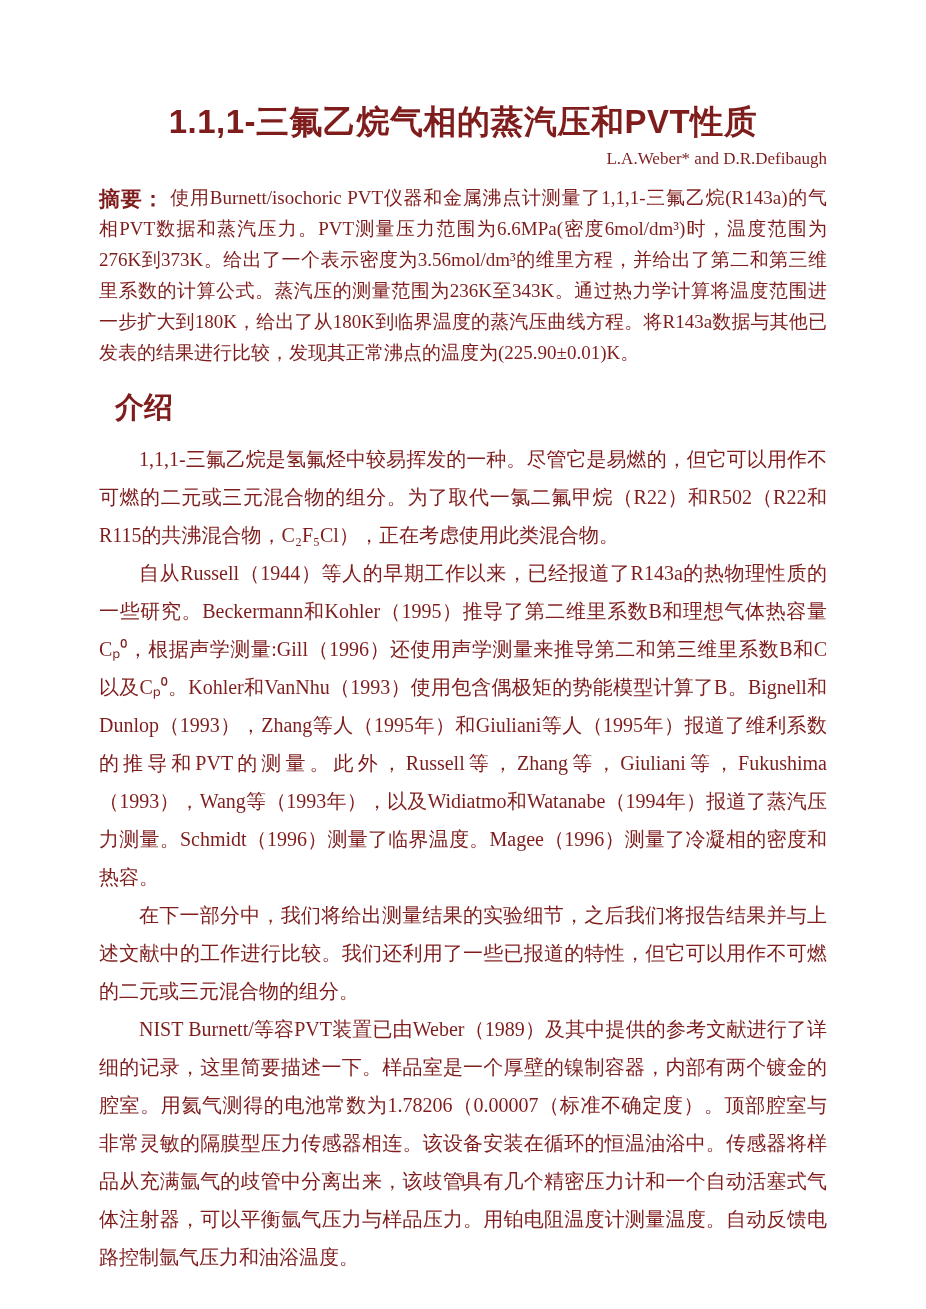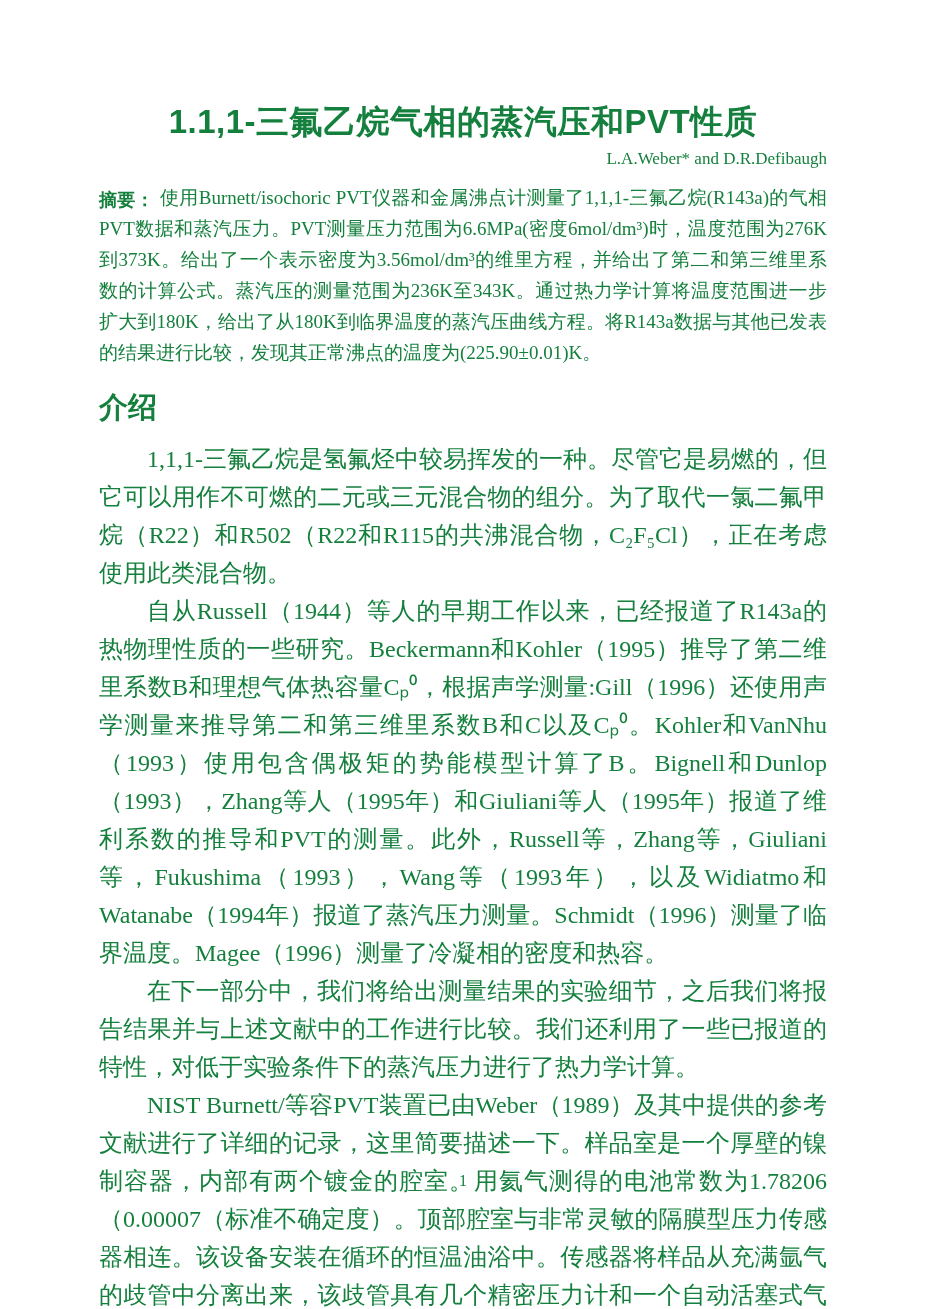--- a/index.html
+++ b/index.html
@@ -6,21 +6,21 @@
     margin: 0;
     padding: 0;
     background: #ffffff;
   }
   .sheet {
     position: relative;
     width: 926px;
     height: 1309px;
     margin: 0 auto;
     background: #ffffff;
-    color: #15803d;
+    color: #7f1d1d;
     box-sizing: border-box;
     padding: 62px 99px 0 99px;
     overflow: hidden;
   }
   .doc-title {
     margin: 0;
     padding-top: 40px;
     text-align: center;
     font-family: "Liberation Sans", sans-serif;
     font-weight: 700;
@@ -38,36 +38,36 @@
   .abstract {
     margin: 12px 0 0 0;
     font-family: "Liberation Serif", serif;
     font-size: 19px;
     line-height: 31px;
     text-align: justify;
   }
   .abstract-label {
     font-family: "Liberation Sans", sans-serif;
     font-weight: 700;
-    font-size: 18px;
+    font-size: 21px;
     line-height: 1;
     vertical-align: -2px;
     padding-right: 6px;
   }
   .section-heading {
-    margin: 22px 0 16px 0;
+    margin: 22px 0 16px 16px;
     font-family: Liberation Serif, serif;
     font-weight: 700;
     font-size: 29px;
     line-height: 34px;
   }
   .body-paragraph {
     margin: 0;
     font-family: "Liberation Serif", serif;
-    font-size: 24px;
+    font-size: 20px;
     line-height: 38px;
     text-align: justify;
     text-indent: 2em;
   }
   .page-number {
     position: absolute;
     left: 0;
     right: 0;
     top: 1172px;
     text-align: center;
@@ -85,20 +85,20 @@
   <p class="authors">L.A.Weber* and D.R.Defibaugh</p>
 
   <p class="abstract"><span class="abstract-label">摘要：</span><span>使用Burnett/isochoric PVT仪器和金属沸点计测量了1,1,1-三氟乙烷(R143a)的气相PVT数据和蒸汽压力。PVT测量压力范围为6.6MPa(密度6mol/dm³)时，温度范围为276K到373K。给出了一个表示密度为3.56mol/dm³的维里方程，并给出了第二和第三维里系数的计算公式。蒸汽压的测量范围为236K至343K。通过热力学计算将温度范围进一步扩大到180K，给出了从180K到临界温度的蒸汽压曲线方程。将R143a数据与其他已发表的结果进行比较，发现其正常沸点的温度为(225.90±0.01)K。</span></p>
 
   <h2 class="section-heading">介绍</h2>
 
   <p class="body-paragraph">1,1,1-三氟乙烷是氢氟烃中较易挥发的一种。尽管它是易燃的，但它可以用作不可燃的二元或三元混合物的组分。为了取代一氯二氟甲烷（R22）和R502（R22和R115的共沸混合物，C₂F₅Cl），正在考虑使用此类混合物。</p>
 
   <p class="body-paragraph">自从Russell（1944）等人的早期工作以来，已经报道了R143a的热物理性质的一些研究。Beckermann和Kohler（1995）推导了第二维里系数B和理想气体热容量Cₚ⁰，根据声学测量:Gill（1996）还使用声学测量来推导第二和第三维里系数B和C以及Cₚ⁰。Kohler和VanNhu（1993）使用包含偶极矩的势能模型计算了B。Bignell和Dunlop（1993），Zhang等人（1995年）和Giuliani等人（1995年）报道了维利系数的推导和PVT的测量。此外，Russell等，Zhang等，Giuliani等，Fukushima（1993），Wang等（1993年），以及Widiatmo和Watanabe（1994年）报道了蒸汽压力测量。Schmidt（1996）测量了临界温度。Magee（1996）测量了冷凝相的密度和热容。</p>
 
-  <p class="body-paragraph">在下一部分中，我们将给出测量结果的实验细节，之后我们将报告结果并与上述文献中的工作进行比较。我们还利用了一些已报道的特性，对低于实验条件下的蒸汽压力进行了热力学计算。</p>
+  <p class="body-paragraph">在下一部分中，我们将给出测量结果的实验细节，之后我们将报告结果并与上述文献中的工作进行比较。我们还利用了一些已报道的特性，但它可以用作不可燃的二元或三元混合物的组分。</p>
 
 
   <p class="body-paragraph">NIST Burnett/等容PVT装置已由Weber（1989）及其中提供的参考文献进行了详细的记录，这里简要描述一下。样品室是一个厚壁的镍制容器，内部有两个镀金的腔室。用氦气测得的电池常数为1.78206（0.00007（标准不确定度）。顶部腔室与非常灵敏的隔膜型压力传感器相连。该设备安装在循环的恒温油浴中。传感器将样品从充满氩气的歧管中分离出来，该歧管具有几个精密压力计和一个自动活塞式气体注射器，可以平衡氩气压力与样品压力。用铂电阻温度计测量温度。自动反馈电路控制氩气压力和油浴温度。</p>
 
   <div class="page-number">1</div>
 
 </div>
 
 </body></html>

